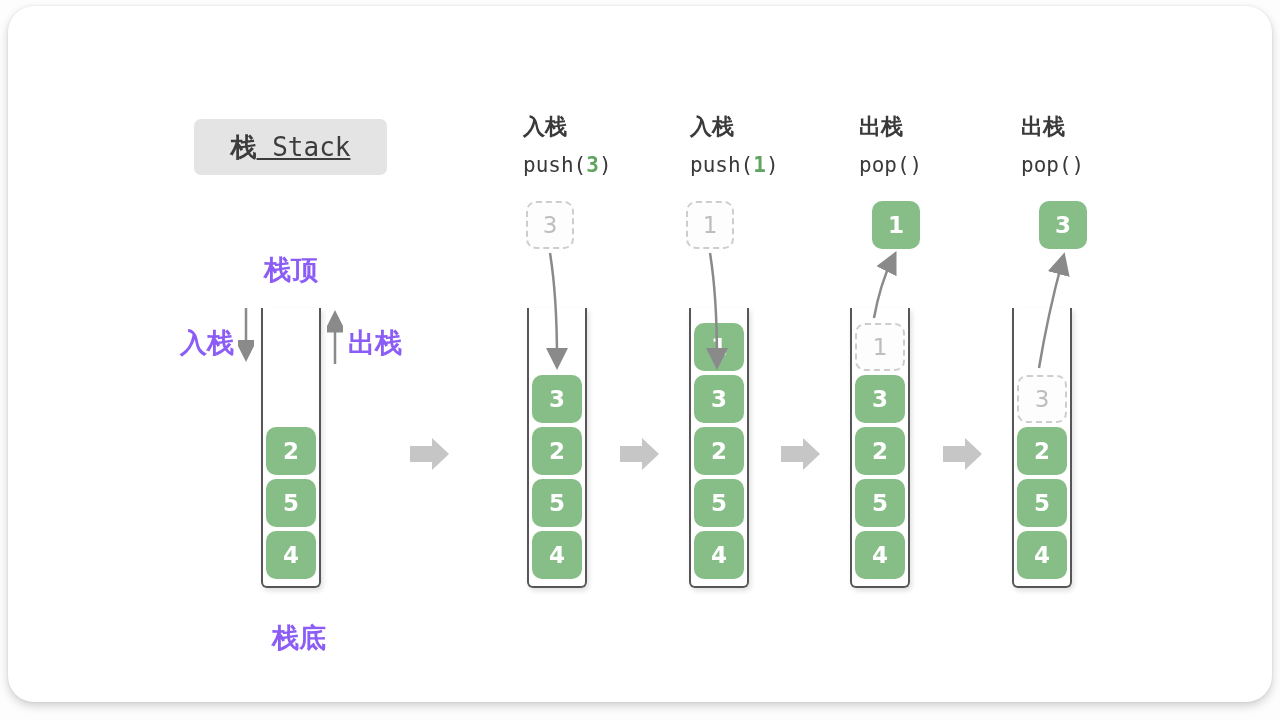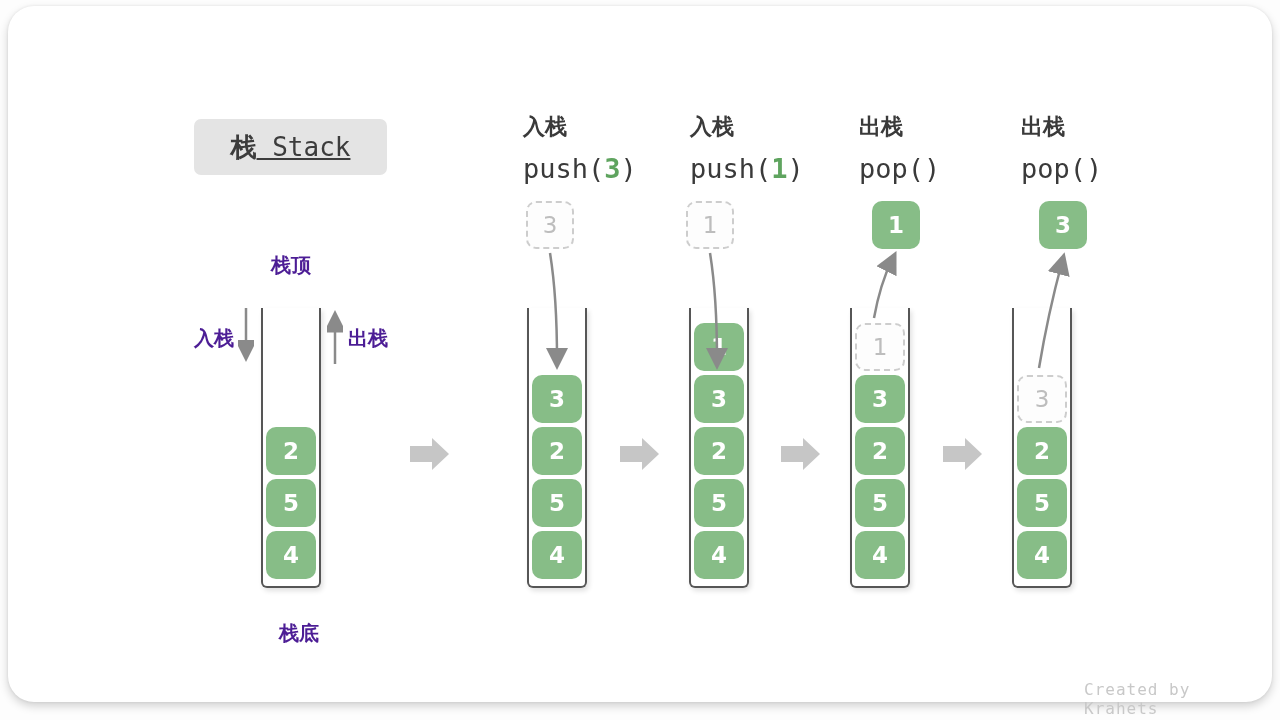--- a/index.html
+++ b/index.html
@@ -20,25 +20,25 @@
     background: #e4e4e4; border-radius: 7px;
     display: flex; align-items: center; justify-content: center;
     font-size: 26px; color: #3c3c3c; white-space: pre;
   }
   .title-box .zh { font-weight: 700; }
   .title-box .en { font-family: "DejaVu Sans Mono", "Liberation Mono", monospace; text-decoration: underline; }
 
   
   .op-header { top: 106px; display: flex; flex-direction: column; gap: 11px; }
   .op-label { font-size: 22px; font-weight: 700; color: #3a3a3a; }
-  .op-code { font-family: "DejaVu Sans Mono", "Liberation Mono", monospace; font-size: 27px; color: #3a3a3a; }
+  .op-code { font-family: "DejaVu Sans Mono", "Liberation Mono", monospace; font-size: 21px; color: #3a3a3a; }
   .op-code .arg { color: #5fa45f; font-weight: 700; }
 
   
-  .cn-label { font-size: 20px; font-weight: 700; color: #4c1d95; }
+  .cn-label { font-size: 27px; font-weight: 700; color: #8b5cf6; }
 
   
   .stack {
     top: 302px; width: 60px; height: 280px;
     border-left: 2px solid #565656; border-right: 2px solid #565656; border-bottom: 2.5px solid #565656;
     border-bottom-left-radius: 6px; border-bottom-right-radius: 6px;
     box-shadow: 2px 3px 5px rgba(0,0,0,0.12);
     display: flex; flex-direction: column; justify-content: flex-end; align-items: center;
     gap: 4px; padding-bottom: 7px;
   }
@@ -192,15 +192,14 @@
   <svg class="abs" style="left:612px;top:431px" width="40" height="34">
       <polygon points="0,9 22,9 22,1 39,17 22,33 22,25 0,25" fill="#c6c6c6"></polygon>
     </svg>
   <svg class="abs" style="left:773px;top:431px" width="40" height="34">
       <polygon points="0,9 22,9 22,1 39,17 22,33 22,25 0,25" fill="#c6c6c6"></polygon>
     </svg>
   <svg class="abs" style="left:935px;top:431px" width="40" height="34">
       <polygon points="0,9 22,9 22,1 39,17 22,33 22,25 0,25" fill="#c6c6c6"></polygon>
     </svg>
 
-  <div class="abs watermark">Created by Krahets</div>
 
 </div>
 
 </body></html>

